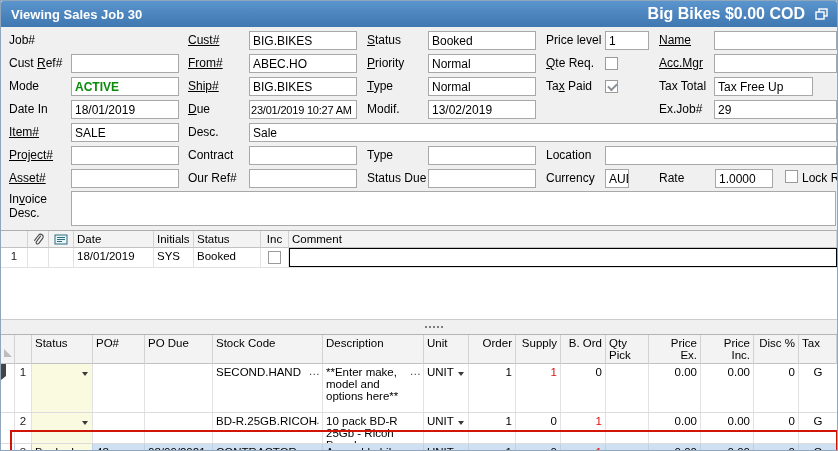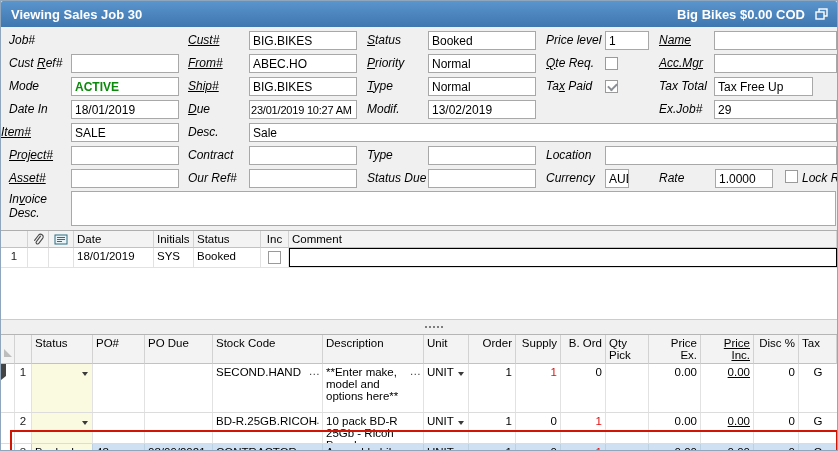--- a/index.html
+++ b/index.html
@@ -10,24 +10,24 @@
   }
   
   .titlebar{
     position:absolute;left:0;top:0;right:0;height:26px;
     background:linear-gradient(#5b95ce,#3f77b0);
     display:flex;align-items:center;padding:0 8px 0 10px;box-sizing:border-box;
     border-radius:2px 2px 0 0;
   }
   .titlebar .title{color:#fff;font-weight:bold;font-size:13px;}
   .tb-right{margin-left:auto;display:flex;align-items:center;gap:10px;}
-  .tb-right-text{color:#fff;font-weight:bold;font-size:13px;margin-left:41px;}
+  .tb-right-text{color:#fff;font-weight:bold;font-size:16px;margin-left:41px;}
   .tb-icon{width:14px;height:12px;display:inline-block;}
   
-  .lbl{position:absolute;white-space:nowrap;color:#000;font-style:italic;}
+  .lbl{position:absolute;white-space:nowrap;color:#000;}
   .lbl .u{text-decoration:underline;}
   .lbl.link{text-decoration:underline;}
   .fld{
     position:absolute;height:19px;box-sizing:border-box;background:#fff;
     border:1px solid #a8a8a8;padding:2px 3px;white-space:nowrap;overflow:hidden;
   }
   .v-blue{color:#1515c8;font-weight:bold;}
   .v-green{color:#0a8a0a;font-weight:bold;}
   .tight{font-size:11px;letter-spacing:-0.2px;padding:3px 1px;}
   .cb{position:absolute;width:13px;height:13px;background:#fff;border:1px solid #9a9a9a;box-sizing:border-box;}
@@ -60,21 +60,21 @@
   .sg-r1{height:49px;border-bottom:1px solid #dcdcdc;}
   .sg-r2{height:31px;border-bottom:1px solid #dcdcdc;}
   .sg-r3{height:19px;background:#cfe0f2;}
   .s-exp{width:14px;padding:0;}
   .s-num{width:17px;padding:2px 0;}
   .s-status{width:61px;background:#fafae1;}
   .s-po{width:52px;}.s-podue{width:68px;}
   .s-stock{width:110px;}.s-desc{width:101px;}
   .s-unit{width:45px;}.s-order{width:47px;}.s-supply{width:45px;}
   .s-bord{width:45px;}.s-qty{width:43px;}.s-pex{width:52px;}
-  .s-pinc{width:53px;text-decoration:underline;}.s-disc{width:45px;}
+  .s-pinc{width:53px;}.s-disc{width:45px;}
   .s-tax{flex:1;border-right:none;}
   .g-head .s-status,.g-head .s-exp,.g-head .s-num{background:#f3f3f3;}
   .sg-r3 .gc{border-right-color:#bcd0e4;}
   .dd{position:absolute;right:4px;top:8px;width:0;height:0;
     border-left:3.5px solid transparent;border-right:3.5px solid transparent;border-top:4px solid #3a3a3a;}
   .ellipsis-btn{position:absolute;right:2px;top:2px;color:#444;line-height:10px;cursor:pointer;}
   .arrow-right{width:0;height:0;border-top:4px solid transparent;border-bottom:4px solid transparent;
     border-left:5px solid #444;margin:6px auto 0 auto;}
   .tri-corner{width:0;height:0;border-bottom:8px solid #bdbdbd;border-right:8px solid transparent;margin:5px 0 0 3px;}
   .red-annotation{position:absolute;left:9px;top:429px;width:828px;height:22px;
@@ -102,21 +102,21 @@
 
   <span class="lbl" style="left:8px;top:55px"><span>Cust </span><span class="u">R</span><span>ef#</span></span>
   <div class="fld" style="left:70px;top:53px;width:108px"></div>
 
   <span class="lbl" style="left:8px;top:78px">Mode</span>
   <div class="fld v-green" style="left:70px;top:76px;width:108px">ACTIVE</div>
 
   <span class="lbl" style="left:8px;top:101px">Date In</span>
   <div class="fld" style="left:70px;top:99px;width:108px">18/01/2019</div>
 
-  <span class="lbl link" style="left:0;top:124px">Item#</span>
+  <span class="lbl link" style="left:8px;top:124px">Item#</span>
   <div class="fld" style="left:70px;top:122px;width:108px">SALE</div>
 
   <span class="lbl link" style="left:8px;top:147px">Project#</span>
   <div class="fld" style="left:70px;top:145px;width:108px"></div>
 
   <span class="lbl link" style="left:8px;top:170px">Asset#</span>
   <div class="fld" style="left:70px;top:168px;width:108px"></div>
 
   <span class="lbl" style="left:8px;top:191px;width:56px;white-space:normal"><span>In</span><span class="u">v</span><span>oice Desc.</span></span>
   <div class="fld" style="left:70px;top:190px;width:765px;height:35px"></div>

